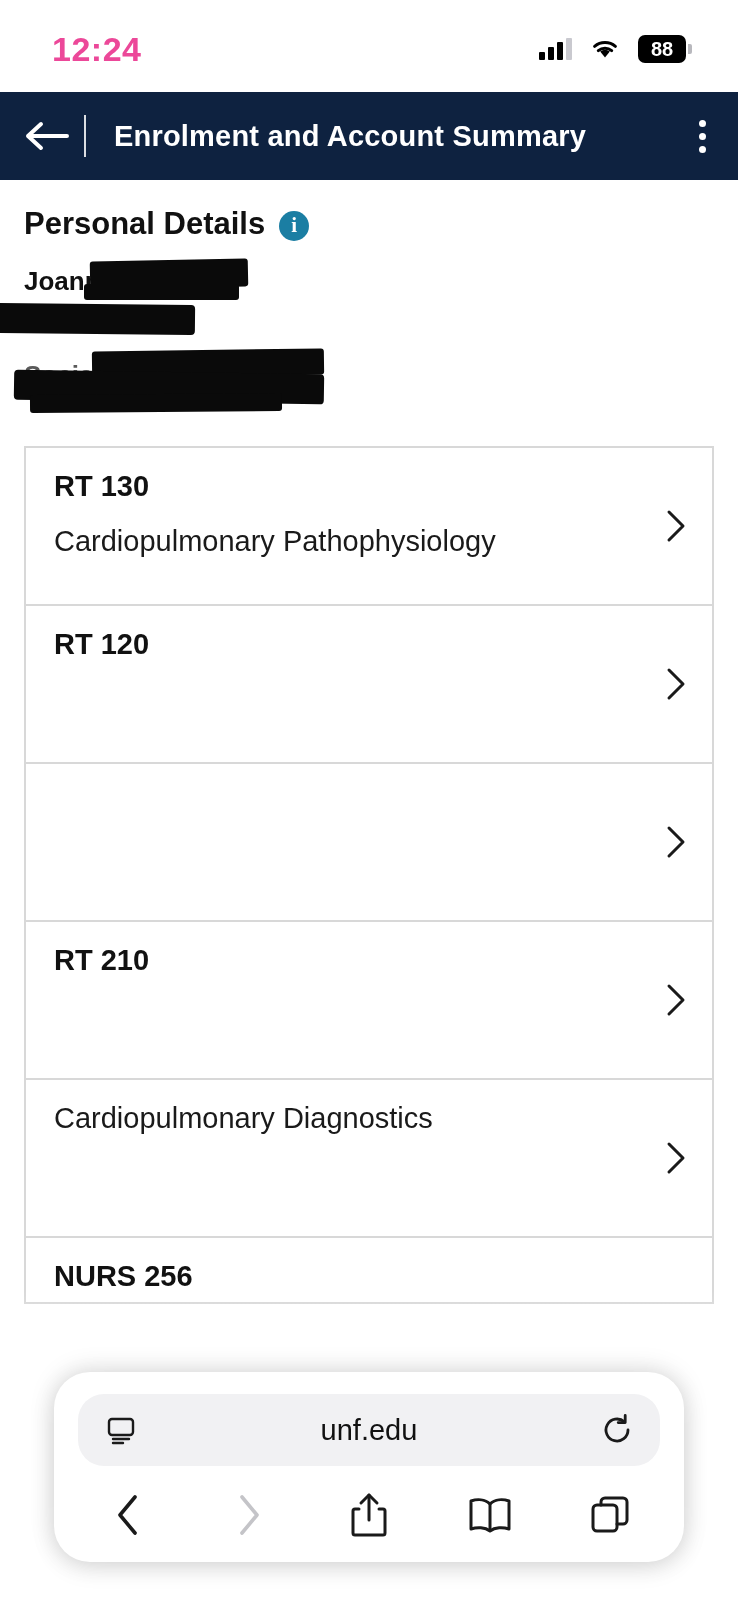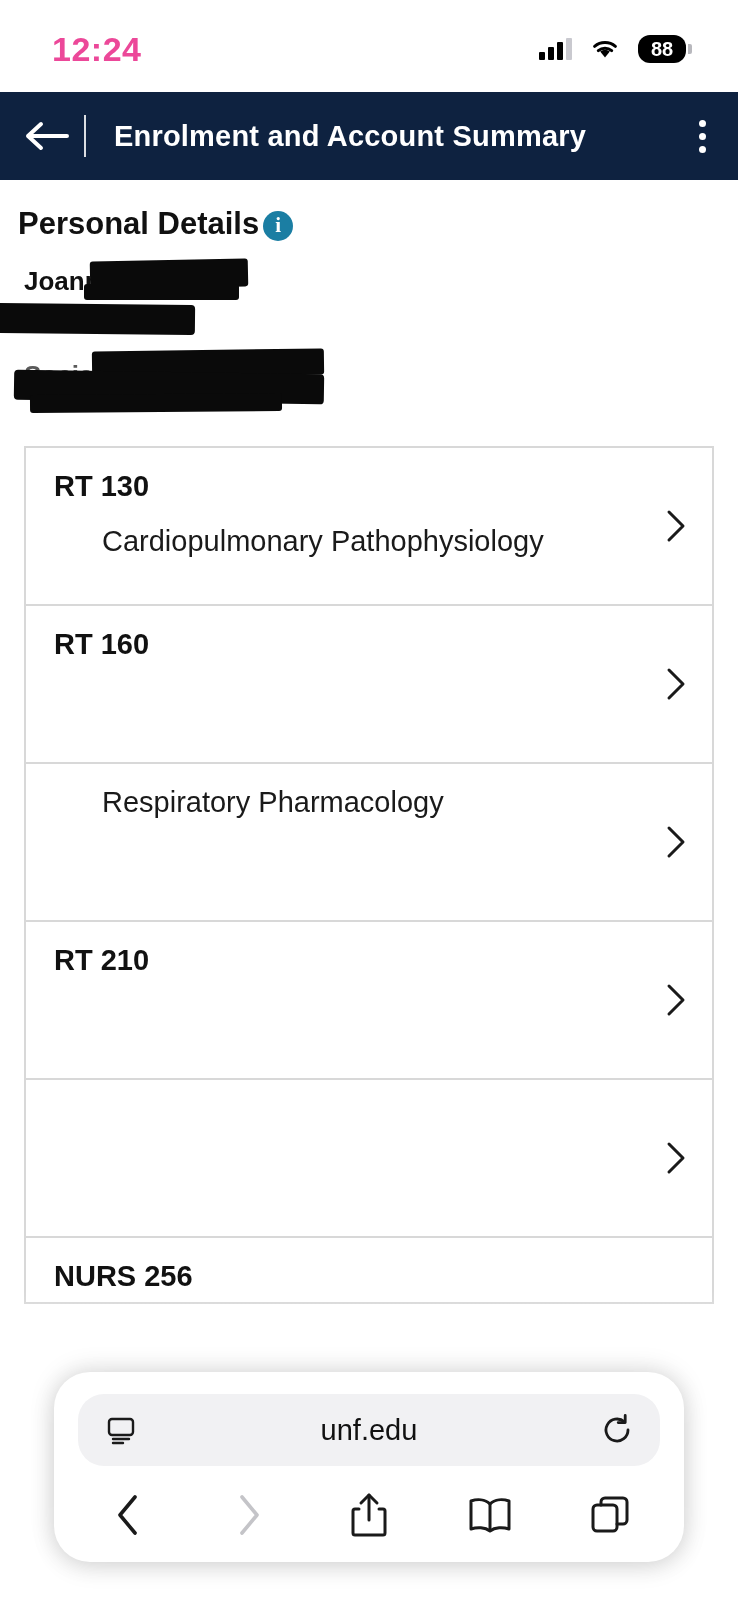--- a/index.html
+++ b/index.html
@@ -45,21 +45,21 @@
   .signal-icon i:nth-child(4) { height: 22px; background: #c9c9cf; }
   .wifi-icon { width: 34px; height: 24px; }
   .battery {
     display: flex; align-items: center;
   }
   .battery-body {
     background: #000;
     color: #fff;
     font-size: 20px;
     font-weight: bold;
-    border-radius: 12px;
+    border-radius: 7px;
     padding: 3px 8px 3px 8px;
     min-width: 48px;
     text-align: center;
     line-height: 1.1;
   }
   .battery-cap {
     width: 4px; height: 10px; background: #b8b8bd;
     border-radius: 0 2px 2px 0; margin-left: 2px;
   }
 
@@ -89,22 +89,22 @@
     display: flex; flex-direction: column; align-items: center; justify-content: center; gap: 6px;
   }
   .kebab span { width: 7px; height: 7px; border-radius: 50%; background: #fff; display: block; }
 
   
   .content {
     padding: 0 0 0 0;
     background: #fff;
   }
   .section-head {
-    display: flex; align-items: center; gap: 4px;
-    padding: 26px 0 0 18px;
+    display: flex; align-items: center; gap: 14px;
+    padding: 26px 0 0 24px;
   }
   .section-title {
     font-size: 31px; font-weight: bold; color: #111;
   }
   .info-badge {
     width: 30px; height: 30px; border-radius: 50%;
     background: #1b7ea3; color: #fff;
     font-size: 21px; font-weight: bold;
     font-family: "Liberation Serif", serif;
     display: flex; align-items: center; justify-content: center;
@@ -137,21 +137,21 @@
   .course-row {
     position: relative;
     border-bottom: 2px solid #d8d8d8;
     padding: 22px 70px 40px 28px;
     min-height: 158px;
   }
   .course-code {
     font-size: 29px; font-weight: bold; color: #111; margin-bottom: 22px;
   }
   .course-name {
-    font-size: 29px; color: #1a1a1a; font-weight: 400; margin-left: 48px;
+    font-size: 29px; color: #1a1a1a; font-weight: 400;
   }
   .chevron {
     position: absolute; right: 26px; top: 50%; transform: translateY(-50%);
     width: 20px; height: 34px;
   }
   .course-row.partial {
     padding-bottom: 0; min-height: 58px; overflow: hidden;
   }
   .course-row.partial .course-code { margin-bottom: 9px; }
 
@@ -248,41 +248,41 @@
 
     <div class="course-row">
       <div class="course-code">RT 130</div>
       <div class="course-name">Cardiopulmonary Pathophysiology</div>
       <svg class="chevron" viewBox="0 0 20 34">
         <path d="M3 3 L17 17 L3 31" stroke="#1a1a1a" stroke-width="3" fill="none" stroke-linecap="round" stroke-linejoin="round"></path>
       </svg>
     </div>
 
     <div class="course-row">
-      <div class="course-code">RT 160</div>
-      <svg class="chevron" viewBox="0 0 20 34">
-        <path d="M3 3 L17 17 L3 31" stroke="#1a1a1a" stroke-width="3" fill="none" stroke-linecap="round" stroke-linejoin="round"></path>
-      </svg>
-    </div>
-
-    <div class="course-row">
-      <div class="course-name">Respiratory Pharmacology</div>
+      <div class="course-code">RT 120</div>
+      <svg class="chevron" viewBox="0 0 20 34">
+        <path d="M3 3 L17 17 L3 31" stroke="#1a1a1a" stroke-width="3" fill="none" stroke-linecap="round" stroke-linejoin="round"></path>
+      </svg>
+    </div>
+
+    <div class="course-row">
       <svg class="chevron" viewBox="0 0 20 34">
         <path d="M3 3 L17 17 L3 31" stroke="#1a1a1a" stroke-width="3" fill="none" stroke-linecap="round" stroke-linejoin="round"></path>
       </svg>
     </div>
 
     <div class="course-row">
       <div class="course-code">RT 210</div>
       <svg class="chevron" viewBox="0 0 20 34">
         <path d="M3 3 L17 17 L3 31" stroke="#1a1a1a" stroke-width="3" fill="none" stroke-linecap="round" stroke-linejoin="round"></path>
       </svg>
     </div>
 
     <div class="course-row">
+      <div class="course-name">Cardiopulmonary Diagnostics</div>
       <svg class="chevron" viewBox="0 0 20 34">
         <path d="M3 3 L17 17 L3 31" stroke="#1a1a1a" stroke-width="3" fill="none" stroke-linecap="round" stroke-linejoin="round"></path>
       </svg>
     </div>
 
     <div class="course-row partial">
       <div class="course-code">NURS 256</div>
     </div>
 
   </div>

